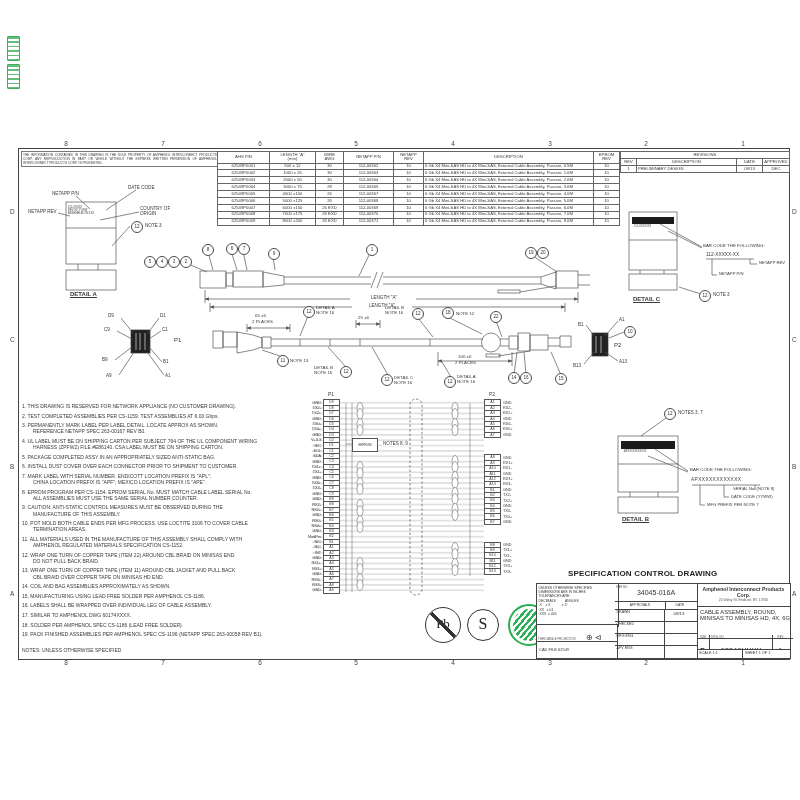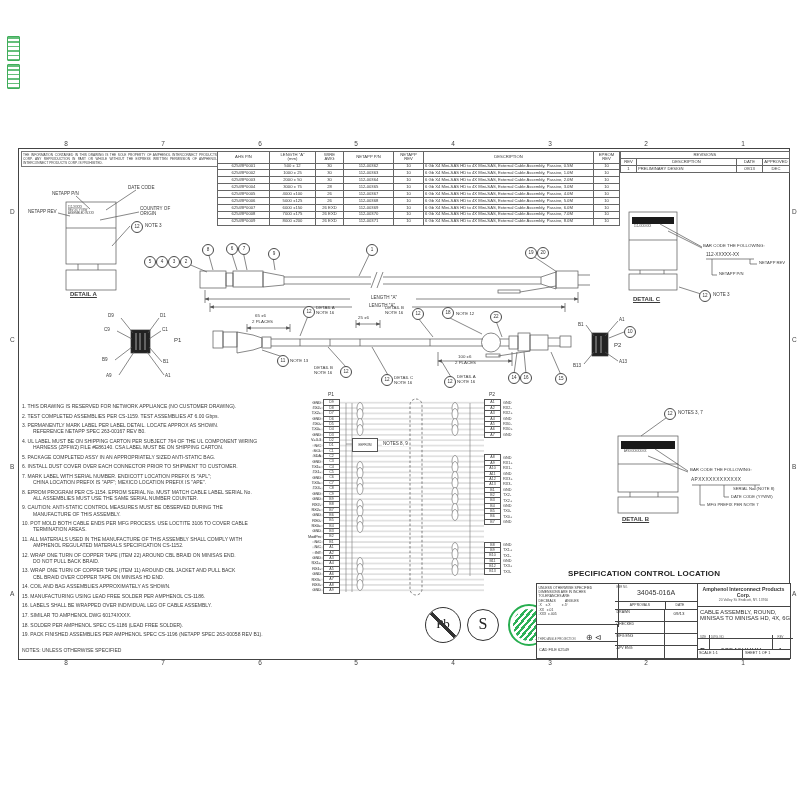--- a/index.html
+++ b/index.html
@@ -812,21 +812,21 @@
     </div>
   <div class="eeprom">EEPROM</div>
   <div class="t" style="left:382px;top:441px;font-size:4.6px;background:#fff;padding:0 1px">NOTES 8, 9</div>
 
   <div class="sym" style="left:425px;top:607px;width:34px;height:34px;font-size:13px;line-height:32px"><span>Pb</span><i></i></div>
   <div class="sym" style="left:467px;top:609px;width:30px;height:30px;font-size:16px;line-height:28px"><span>S</span></div>
   <div class="badge">
       <i></i>
     </div>
 
-  <div class="t" style="left:568px;top:569px;font-size:8px;font-weight:bold;color:#222;letter-spacing:0.2px">SPECIFICATION CONTROL LOCATION</div>
+  <div class="t" style="left:568px;top:569px;font-size:8px;font-weight:bold;color:#222;letter-spacing:0.2px">SPECIFICATION CONTROL DRAWING</div>
 
   <div class="tblock">
     <div class="tb tol" style="left:0;top:0;width:78px;height:40px;border-right:0.8px solid #444;padding:1.5px">UNLESS OTHERWISE SPECIFIED
 DIMENSIONS ARE IN INCHES
 TOLERANCES ARE:
 DECIMALS          ANGLES
 .X    ±.X            ±.5°
 .XX   ±.01
 .XXX  ±.005</div>
     <div class="tb" style="left:0;top:40px;width:78px;height:17px;border-right:0.8px solid #444;border-top:0.8px solid #444;padding:1px">

